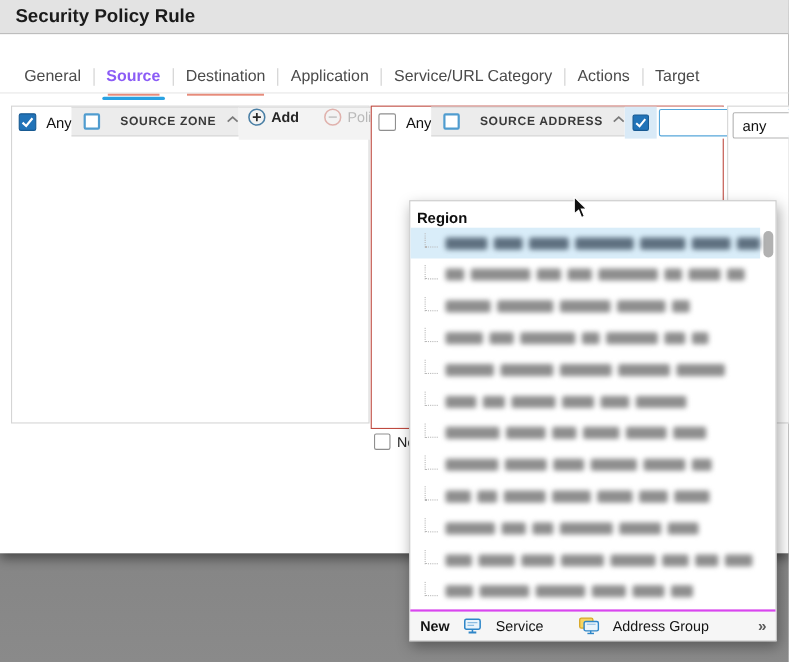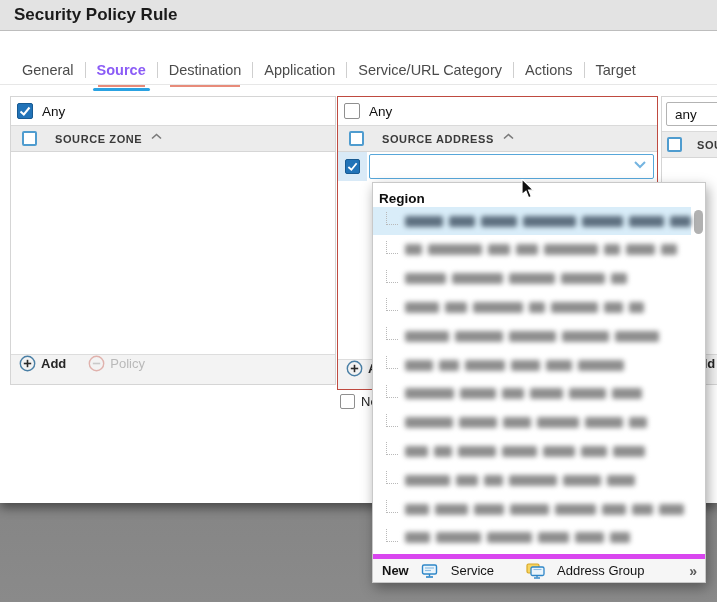--- a/index.html
+++ b/index.html
@@ -20,21 +20,21 @@
   .tabbar{position:absolute;left:0;top:50px;width:717px;height:28px;display:flex;
           align-items:flex-end;padding-left:22px;box-sizing:border-box;font-size:14.5px;color:#4b4b4b;}
   .tab{position:relative;white-space:nowrap;cursor:default;}
   .tab.active{font-weight:bold;color:#8b5cf6;}
   .tab-sep{width:1px;height:16px;background:#cfcfcf;margin:0 11px;}
   .tab .err-line{position:absolute;left:1px;right:1px;top:23px;height:2px;background:#e78b7a;}
   .tab .active-line{position:absolute;left:-4px;right:-4px;top:26px;height:3px;background:#2aa2e2;border-radius:2px;}
   .tabbar-line{position:absolute;left:0;top:84px;width:717px;height:1px;background:#e7e7e7;}
   
   .panel{position:absolute;background:#fff;border:1px solid #d5d5d5;display:flex;
-         flex-direction:column;box-sizing:border-box;}
+         flex-direction:row;box-sizing:border-box;}
   .any-row{height:28px;display:flex;align-items:center;padding-left:6px;gap:9px;
            font-size:13.5px;color:#111;flex:none;}
   .hdr-row{height:27px;background:#ececec;border-top:1px solid #dadada;border-bottom:1px solid #d6d6d6;
            display:flex;align-items:center;padding-left:11px;gap:18px;flex:none;box-sizing:border-box;}
   .hdr-label{font-size:11px;font-weight:bold;letter-spacing:.6px;color:#3a3a3a;display:flex;
              align-items:flex-start;gap:9px;white-space:nowrap;}
   .panel-body{flex:1;background:#fff;}
   .panel-footer{height:30px;background:#f3f3f3;border-top:1px solid #ddd;display:flex;
                 align-items:flex-start;padding-left:8px;flex:none;box-sizing:border-box;font-size:13px;}
   .btn{display:flex;align-items:center;gap:5px;cursor:pointer;}
@@ -71,21 +71,21 @@
   .dd-list{flex:1;position:relative;overflow:hidden;}
   .dd-item{position:absolute;left:0;right:14px;height:28px;display:flex;align-items:center;}
   .dd-item.sel{background:#d9edf9;}
   .tree-icon{width:11px;height:12px;margin-left:13px;margin-bottom:5px;
              border-left:1px dotted #b9b9b9;border-bottom:1px dotted #b9b9b9;flex:none;}
   .blur-words{display:flex;gap:6px;margin-left:7px;filter:blur(2.6px);}
   .blur-words i{height:11px;background:#8e8e8e;border-radius:2px;display:block;}
   .dd-item.sel .blur-words i{background:#5e7080;}
   .dd-scrollbar{position:absolute;right:2px;top:4px;width:9px;height:24px;background:#b1b1b1;
                 border-radius:5px;}
-  .dd-footer{height:28px;flex:none;border-top:5px solid #d946ef;background:#f6f6f6;display:flex;
+  .dd-footer{height:28px;flex:none;border-top:2px solid #d946ef;background:#f6f6f6;display:flex;
              align-items:center;padding:0 9px;gap:12px;font-size:13px;color:#141414;box-sizing:border-box;}
   .dd-footer .new{font-weight:bold;}
   .dd-footer .spacer{flex:1;}
   .dd-more{color:#5a5a5a;font-size:14px;font-weight:bold;letter-spacing:-1px;cursor:pointer;}
   .dd-footer .lbl{cursor:pointer;}
   
   .cursor{position:absolute;left:521px;top:179px;z-index:50;pointer-events:none;}
   svg{display:block;}
 </style>
 </head>

